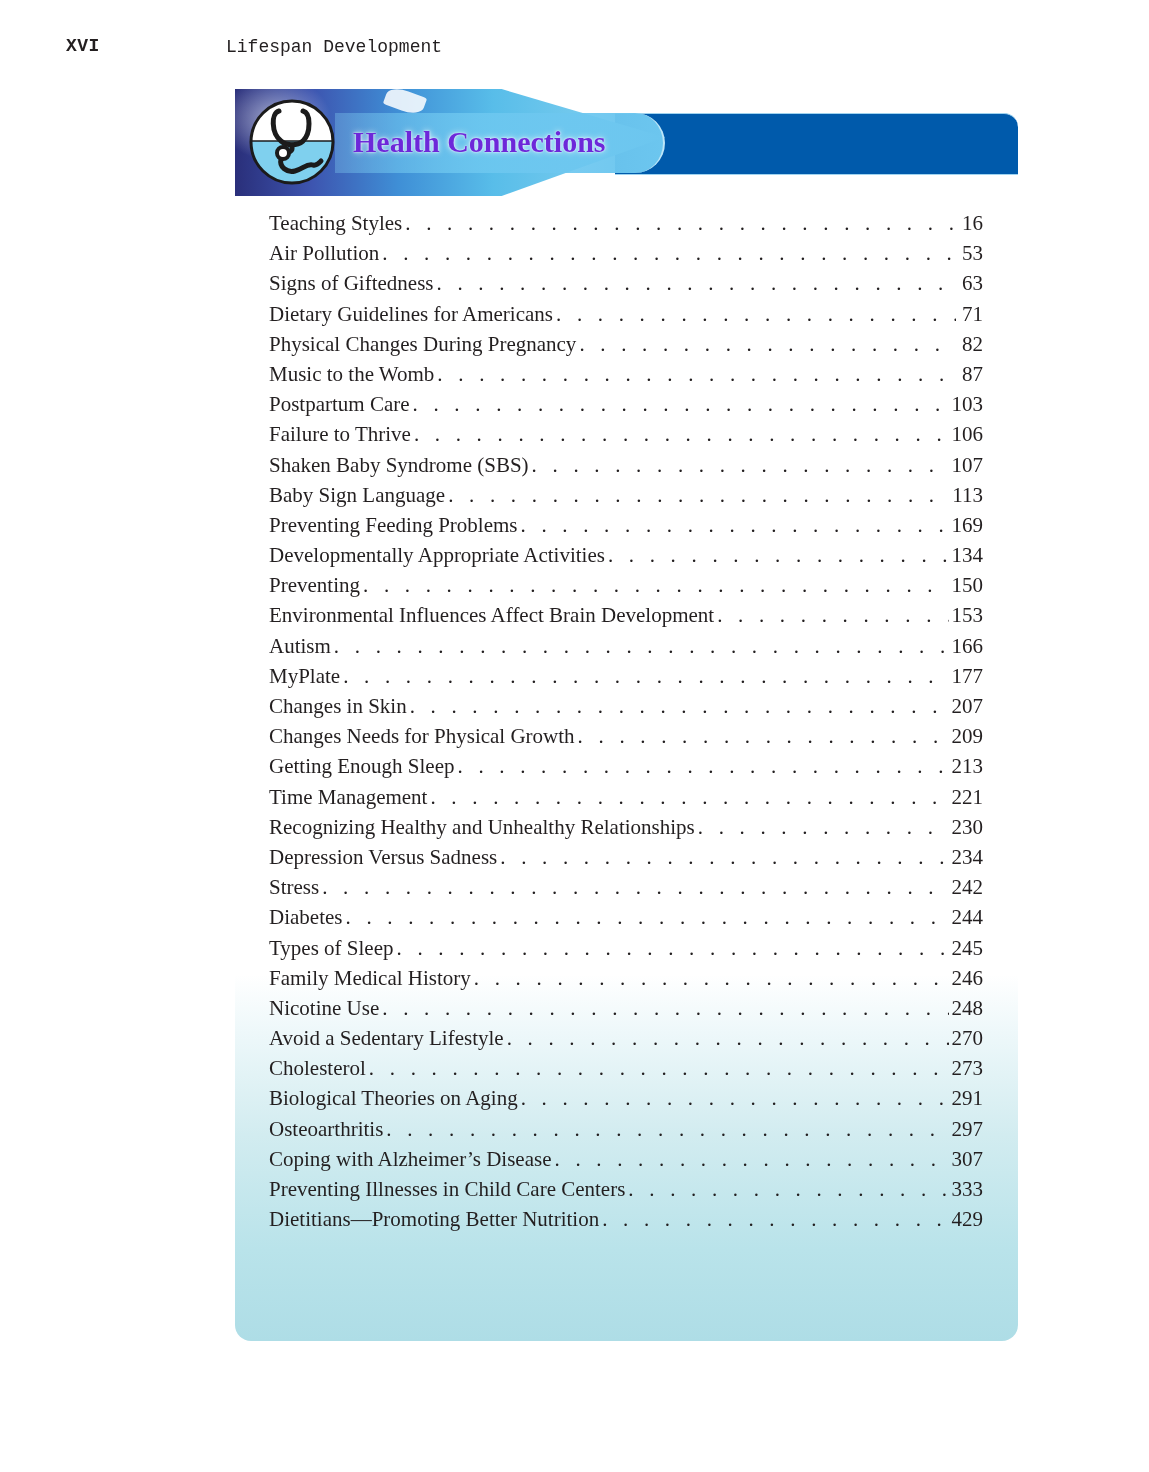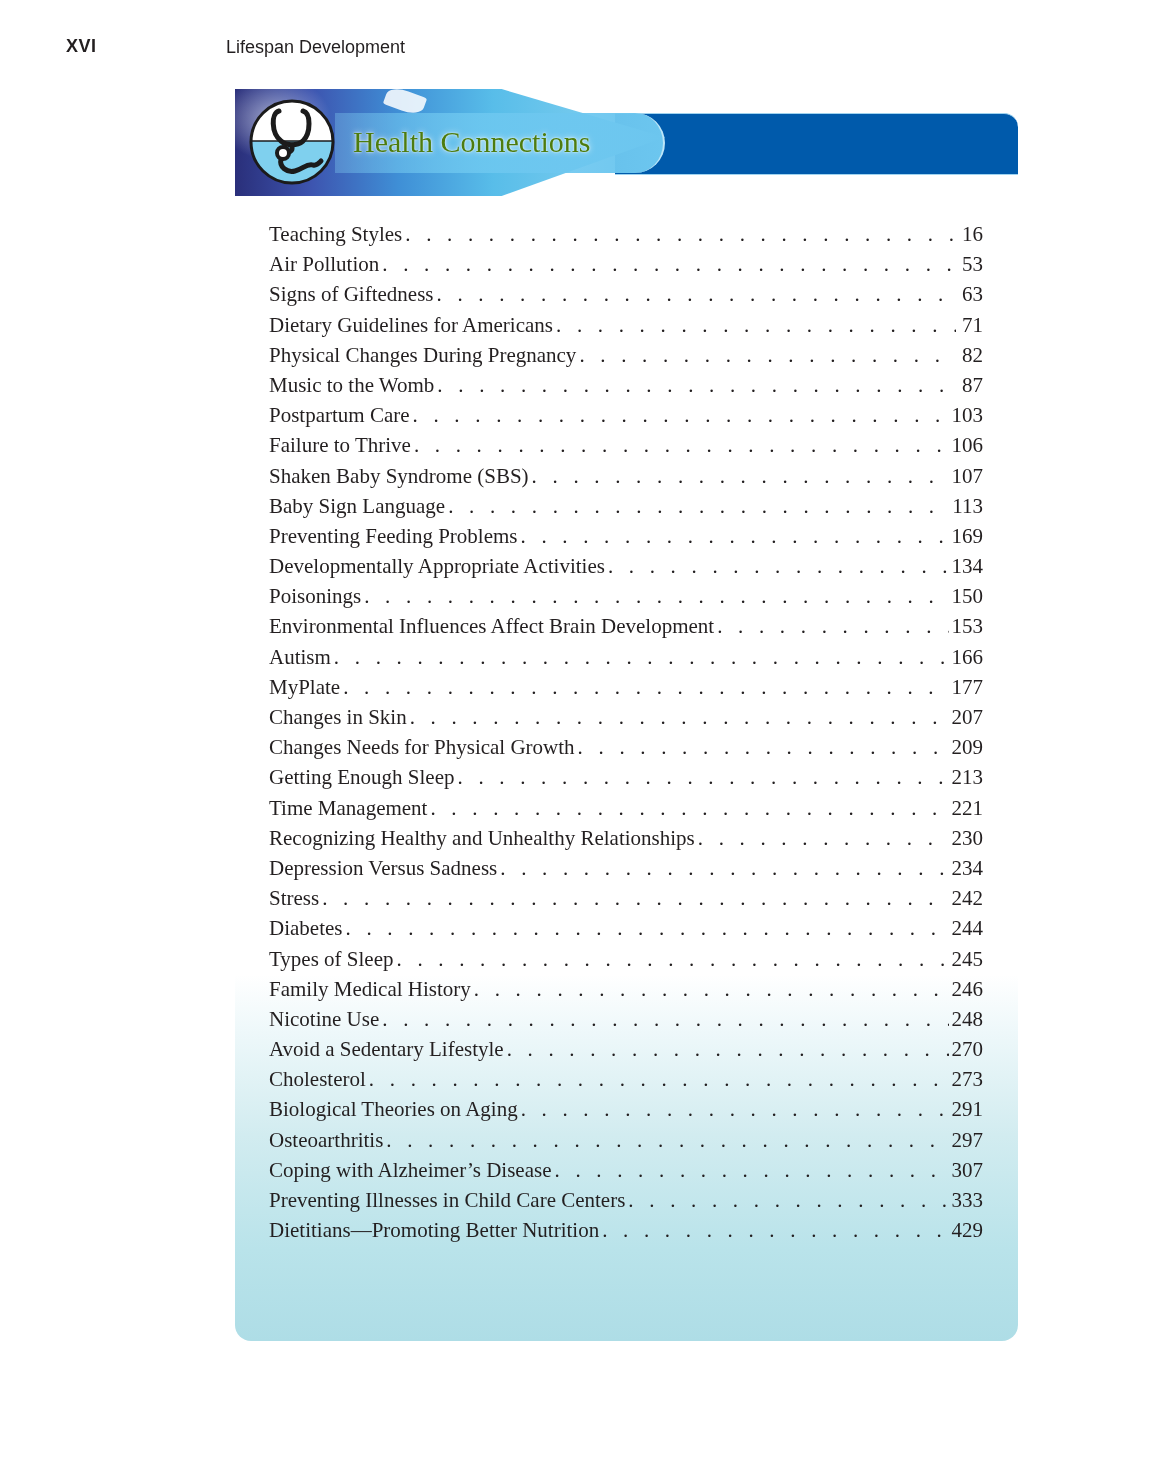--- a/index.html
+++ b/index.html
@@ -1,54 +1,54 @@
 <!DOCTYPE html>
 <html><head>
   <meta charset="utf-8">
   <style>
     html, body { margin: 0; padding: 0; background: #ffffff; }
     body { width: 1149px; height: 1472px; position: relative; overflow: hidden;
            font-family: "Liberation Serif", "DejaVu Serif", serif; color: #231f20; }
 
     .running-head { position: absolute; top: 36px; left: 0; width: 1012px; height: 26px;
-                    font-family: Liberation Sans, sans-serif; }
+                    font-family: Liberation Mono, monospace; }
     .folio { position: absolute; left: 66px; top: 0; font-size: 18px; font-weight: bold; letter-spacing: 0.5px; }
     .book-title { position: absolute; left: 226px; top: 1px; font-size: 18px; }
 
     
     .banner { position: absolute; left: 235px; top: 89px; width: 783px; height: 107px; }
     .banner-bar { position: absolute; left: 380px; top: 24px; width: 403px; height: 60px;
                   background: #005aab; border-top-right-radius: 14px;
                   border-top: 1px solid #9fd3ef; border-bottom: 1px solid #9fd3ef; }
     .banner-art { position: absolute; left: 0; top: 0; width: 430px; height: 107px;
                   background:
                     radial-gradient(ellipse 80px 60px at 40px 30px, rgba(255,255,255,0.55), rgba(255,255,255,0) 70%),
                     linear-gradient(90deg, #2a2f7a 0%, #3d55b0 18%, #3f8fd6 38%, #58bde9 60%, #8dd5f2 100%);
                   clip-path: polygon(0 0, 62% 0, 100% 45%, 62% 100%, 0 100%); }
     .banner-pill { position: absolute; left: 100px; top: 24px; width: 328px; height: 60px;
                    border-radius: 0 32px 32px 0;
                    background: linear-gradient(90deg, rgba(130,205,240,0.35) 0%, rgba(110,200,240,0.85) 45%, #6cc6ef 100%);
                    border-right: 2px solid #bde6f8; }
     .banner-leaf { position: absolute; left: 150px; top: 2px; width: 40px; height: 20px;
                    background: rgba(255,255,255,0.85); border-radius: 50% 10% 50% 10%; transform: rotate(20deg); }
     .banner-icon { position: absolute; left: 14px; top: 10px; width: 86px; height: 86px; }
-    .banner-title { position: absolute; left: 118px; top: 36px; font-size: 30px; font-weight: normal;
-                    color: #4d7c0f; text-shadow: 0 0 6px rgba(255,255,255,0.9), 0 0 2px #ffffff; white-space: nowrap; }
+    .banner-title { position: absolute; left: 118px; top: 36px; font-size: 30px; font-weight: bold;
+                    color: #6d28d9; text-shadow: 0 0 6px rgba(255,255,255,0.9), 0 0 2px #ffffff; white-space: nowrap; }
 
     
     .toc-panel { position: absolute; left: 235px; top: 196px; width: 783px; height: 1145px;
                  background: linear-gradient(180deg, #ffffff 0%, #ffffff 68%, #eef8fa 73%, #d2ecf0 82%, #b9e3ea 92%, #aedde6 100%);
                  border-bottom-left-radius: 16px; border-bottom-right-radius: 16px; }
     .toc-list { position: absolute; left: 34px; top: 12px; width: 714px; margin: 0; padding: 0; list-style: none; }
     .toc-entry { display: flex; align-items: baseline; height: 30.2px; font-size: 21px; line-height: 30.2px; }
     .toc-title { white-space: nowrap; flex: 0 0 auto; }
     .toc-leader { flex: 1 1 auto; overflow: hidden; white-space: nowrap; margin: 0 3px;
                   letter-spacing: 5.2px; color: #231f20; }
     .toc-leader::before { content: ". . . . . . . . . . . . . . . . . . . . . . . . . . . . . . . . . . . . . . . . . . . . . . . . . . . . . . . . . . . . . . . . . . . . . . . . . . . . . . . . . . . . . . . . . . . . . . . . . . . . . . . . . ."; }
-    .toc-page { flex: 0 0 auto; min-width: 24px; text-align: right; margin-top: 11px; }
+    .toc-page { flex: 0 0 auto; min-width: 24px; text-align: right; }
   </style>
 </head>
 <body>
 
 <div class="running-head">
   <span class="folio">XVI</span>
   <span class="book-title">Lifespan Development</span>
 </div>
 
 <div class="banner">
@@ -131,21 +131,21 @@
     <span class="toc-title">Preventing Feeding Problems</span>
     <span class="toc-leader"></span>
     <span class="toc-page">169</span>
   </li>
       <li class="toc-entry">
     <span class="toc-title">Developmentally Appropriate Activities</span>
     <span class="toc-leader"></span>
     <span class="toc-page">134</span>
   </li>
       <li class="toc-entry">
-    <span class="toc-title">Poisonings</span>
+    <span class="toc-title">Preventing</span>
     <span class="toc-leader"></span>
     <span class="toc-page">150</span>
   </li>
       <li class="toc-entry">
     <span class="toc-title">Environmental Influences Affect Brain Development</span>
     <span class="toc-leader"></span>
     <span class="toc-page">153</span>
   </li>
       <li class="toc-entry">
     <span class="toc-title">Autism</span>

